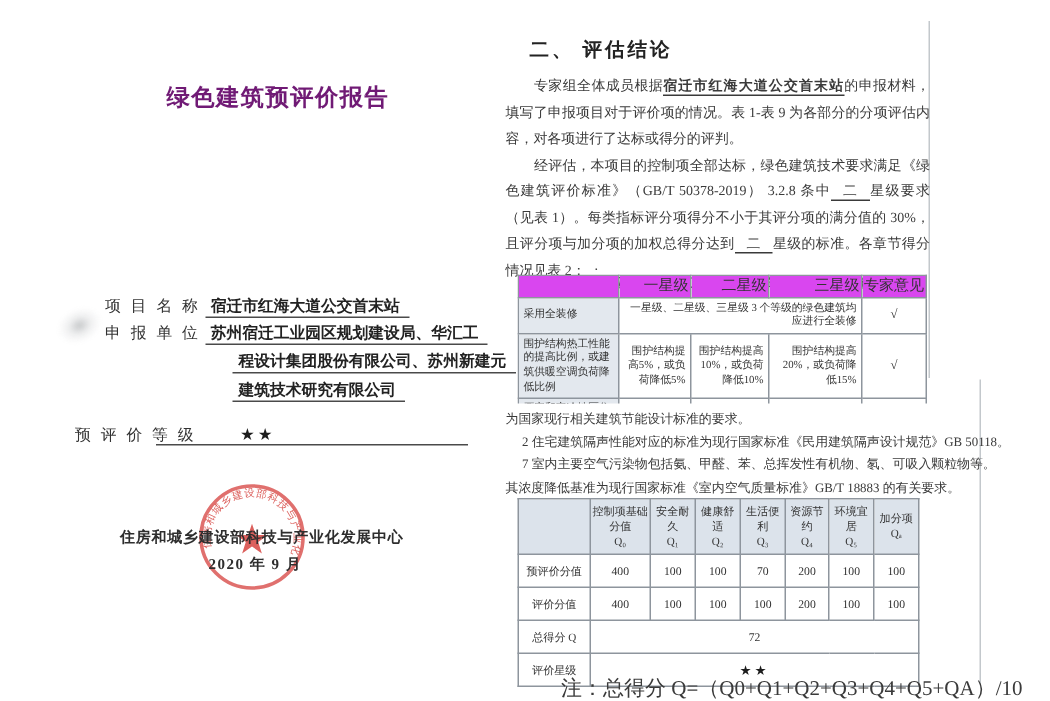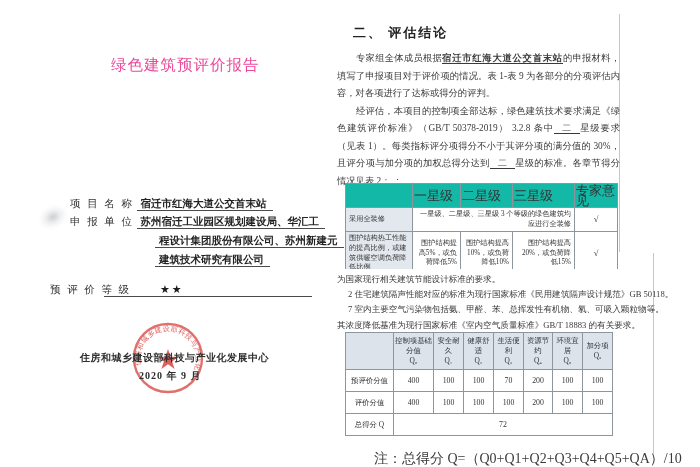--- a/index.html
+++ b/index.html
@@ -2,21 +2,21 @@
 <html><head>
 <meta charset="utf-8">
 <style>
   html,body{margin:0;padding:0;background:#ffffff;}
   .canvas{position:relative;width:700px;height:467px;background:#ffffff;overflow:hidden;
           font-family:"Liberation Serif","DejaVu Serif","DejaVu Sans",serif;color:#3b3b3b;}
   .abs{position:absolute;}
   .nowrap{white-space:nowrap;}
 
   
-  .report-title{left:111px;top:55px;font-size:15.5px;font-weight:normal;color:#ec4899;letter-spacing:1px;}
+  .report-title{left:111px;top:55px;font-size:15.5px;font-weight:bold;color:#701a75;letter-spacing:1px;}
   .field-row{font-size:10.5px;}
   .f-label{letter-spacing:2px;color:#333;}
   .f-value{font-weight:bold;border-bottom:1px solid #4a4a4a;padding:0 6px 1px 4px;color:#222;}
   .grade-line{left:104px;top:283px;width:208px;border-bottom:1px solid #4a4a4a;height:13px;font-size:11px;}
   .grade-stars{position:absolute;left:56px;top:0;color:#1d1d1d;letter-spacing:2px;}
   .issuer{left:80px;top:351px;font-size:10px;font-weight:bold;color:#2e2e2e;letter-spacing:.5px;z-index:3;}
   .issue-date{left:139px;top:369px;font-size:10px;font-weight:bold;color:#2e2e2e;letter-spacing:1px;z-index:3;}
   .seal{left:131px;top:321px;width:74px;height:74px;z-index:2;opacity:.85;}
   .smudge{left:38px;top:206px;width:30px;height:22px;border-radius:50%;
           background:radial-gradient(closest-side,rgba(90,95,100,.35),rgba(120,125,130,.12),transparent);
@@ -32,21 +32,21 @@
 
   .t-caption{font-size:8.5px;font-weight:bold;color:#2d2d2d;text-align:center;margin-top:11px;}
   .stray-dot{left:393px;top:171px;font-size:9px;color:#444;}
 
   table{border-collapse:collapse;table-layout:fixed;}
   td,th{border:1px solid #8e959d;font-weight:normal;overflow:hidden;}
 
   
   .t1-wrap{left:345px;top:183px;width:274px;height:86px;overflow:hidden;}
   .t1{width:273px;font-size:7.2px;line-height:9.6px;color:#333;}
-  .t1 th{background:#14b8a6;text-align:left;font-size:13px;padding:2px 1px;}
+  .t1 th{background:#d946ef;text-align:right;font-size:10px;padding:2px 1px;}
   .t1 td{padding:2px 3px;vertical-align:middle;}
   .t1 .lbl{background:#e3e8ee;text-align:left;}
   .t1 .exp{text-align:center;font-size:8.5px;}
   .t1 .mid{text-align:right;}
 
   
   .r-notes{left:337px;top:272px;font-size:8.6px;line-height:15.2px;color:#3a3a3a;}
   .r-notes .ind{padding-left:11px;}
 
   
@@ -239,19 +239,23 @@
           <td>100</td>
           <td>100</td>
           <td>200</td>
           <td>100</td>
           <td>100</td>
         </tr>
         <tr style="height:12px;">
           <td class="rl">总得分 Q</td>
           <td colspan="7">72</td>
         </tr>
+        <tr style="height:14px;">
+          <td class="rl">评价星级</td>
+          <td colspan="7" class="stars">★★</td>
+        </tr>
       </tbody>
         </table>
     </div>
 
     <div class="abs t2-note nowrap">注：总得分 Q=（Q0+Q1+Q2+Q3+Q4+Q5+QA）/10</div>
   </div>
 </div>
 
 </body></html>

